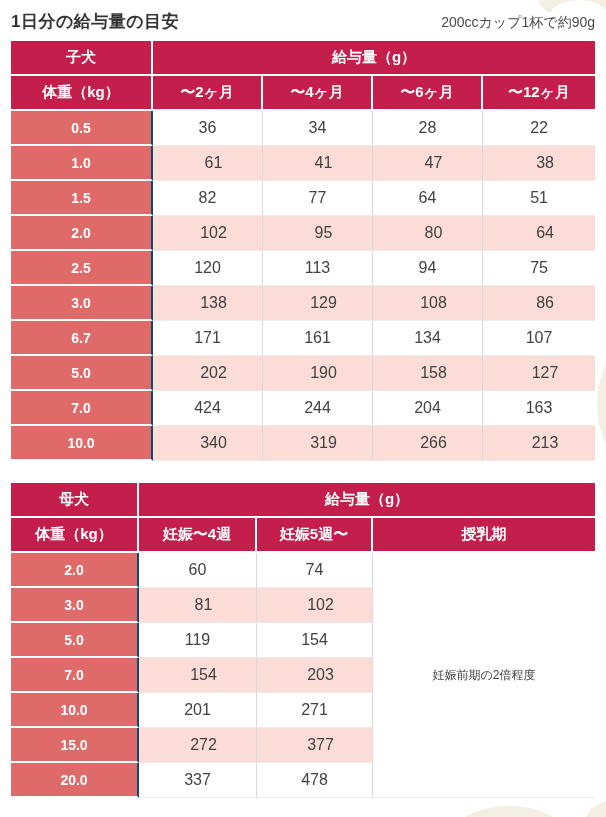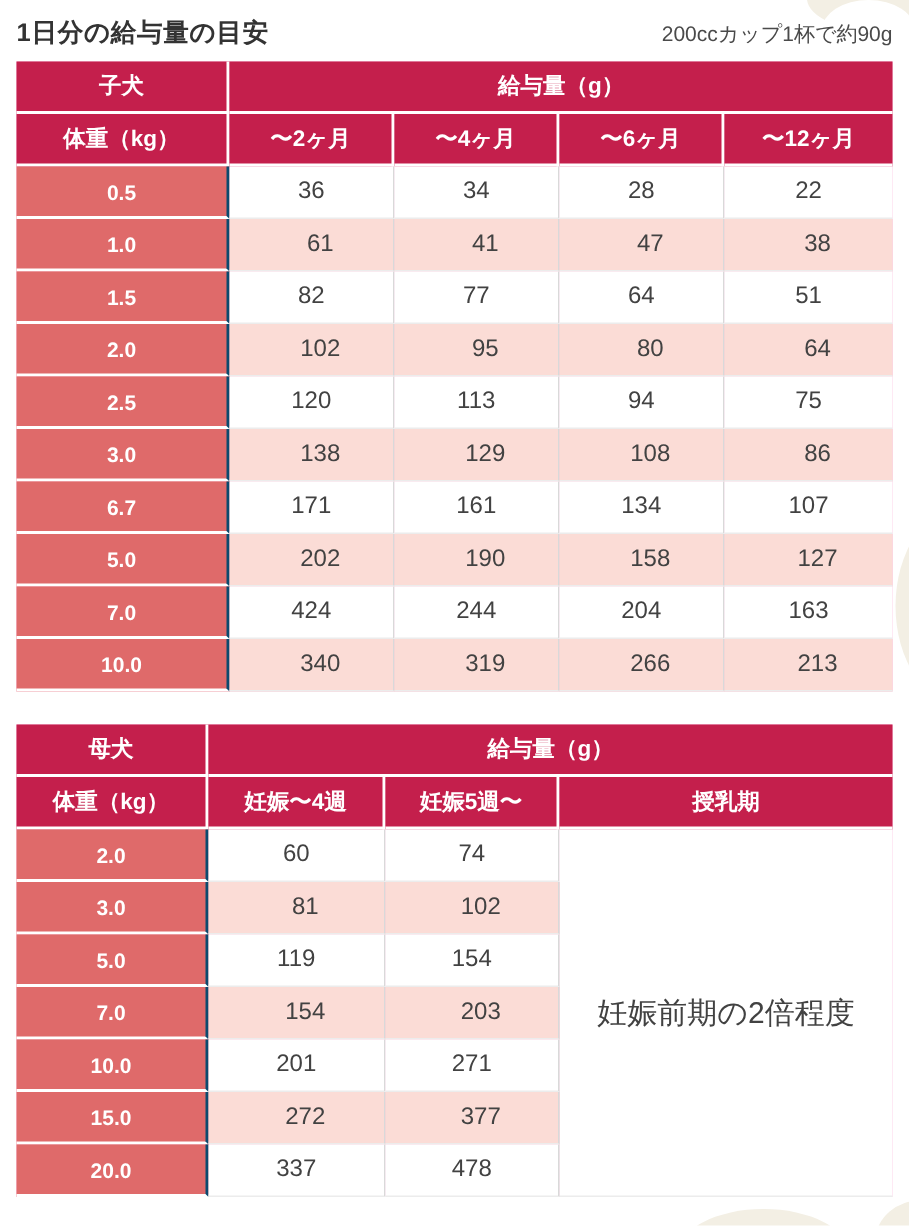--- a/index.html
+++ b/index.html
@@ -92,21 +92,21 @@
     color:var(--text-dark);
     font-size:16px;
     border-right:1px solid var(--grid-line);
     border-bottom:1px solid var(--row-line);
   }
   table.puppy td.value:last-child{border-right:none;}
   tr.alt td.value{background:var(--row-pink);padding-left:12px;}
   td.merged{
     background:#ffffff;
     color:var(--text-dark);
-    font-size:20px;
+    font-size:12px;
     border-bottom:1px solid var(--row-line);
   }
 </style>
 </head>
 <body>
 
 <div class="page">
 
   <div class="deco deco-tr"></div>
   <div class="deco-white deco-tr-white"></div>

